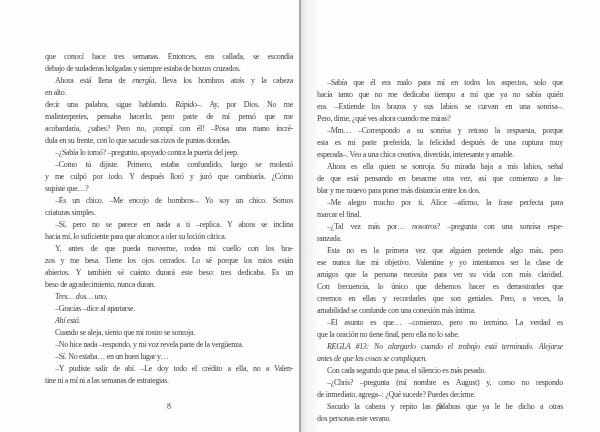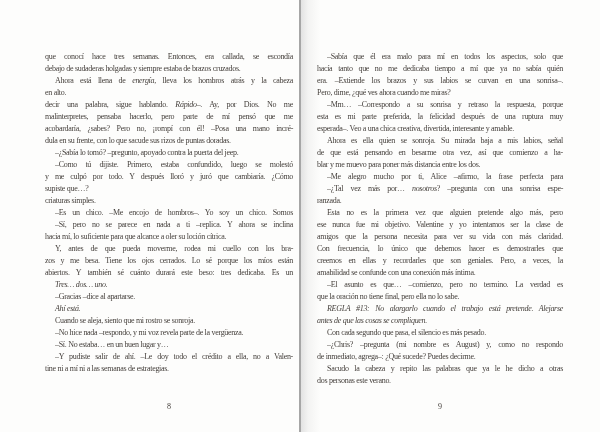--- a/index.html
+++ b/index.html
@@ -7,21 +7,21 @@
   body {
     background: var(--bg, #fdfdfc);
     font-family: "Liberation Serif", "DejaVu Serif", serif;
     color: var(--text, #45403c);
     overflow: hidden;
   }
   .spread { position:relative; width:600px; height:432px; background: var(--bg, #fdfdfc); }
   .page { position:absolute; top:0; height:432px; }
   .page-left  { left:4px;   width:300px; padding:51px 11px 0 41px; }
   .page-right {
-    left:300px; width:300px; padding:51px 37px 0 17px;
+    left:300px; width:300px; padding:77px 37px 0 17px;
     background: linear-gradient(to right, var(--spineShadow,#e0e0e0) 0px, #f3f3f2 8px, var(--bg,#fdfdfc) 20px);
   }
   .spine {
     position:absolute; left:299px; top:0; width:2px; height:432px;
     background: var(--spine, #a6a6a6);
   }
   .line {
     font-size:8px;
     line-height:12px;
     height:12px;
@@ -53,27 +53,28 @@
         <div class="line ind">Ahora está llena de <span class="it">energía</span>, lleva los hombros atrás y la cabeza</div>
         <div class="line end">en alto.</div>
         <div class="line">decir una palabra, sigue hablando. <span class="it">Rápido</span>–. Ay, por Dios. No me</div>
         <div class="line">malinterpretes, pensaba hacerlo, pero parte de mí pensó que me</div>
         <div class="line">acobardaría, ¿sabes? Pero no, ¡rompí con él! –Posa una mano incré-</div>
         <div class="line end">dula en su frente, con lo que sacude sus rizos de puntas doradas.</div>
         <div class="line ind end">–¿Sabía lo tomó? –pregunto, apoyado contra la puerta del jeep.</div>
         <div class="line ind">–Como tú dijiste. Primero, estaba confundido, luego se molestó</div>
         <div class="line">y me culpó por todo. Y después lloró y juró que cambiaría. ¿Cómo</div>
         <div class="line end">supiste que…?</div>
+        <div class="line ind">–Es un chico. –Me encojo de hombros–. Yo soy un chico. Somos</div>
         <div class="line end">criaturas simples.</div>
-        <div class="line ind">–Es un chico. –Me encojo de hombros–. Yo soy un chico. Somos</div>
         <div class="line ind">–Sí, pero no se parece en nada a ti –replica. Y ahora se inclina</div>
         <div class="line end">hacia mí, lo suficiente para que alcance a oler su loción cítrica.</div>
         <div class="line ind">Y, antes de que pueda moverme, rodea mi cuello con los bra-</div>
         <div class="line">zos y me besa. Tiene los ojos cerrados. Lo sé porque los míos están</div>
         <div class="line">abiertos. Y también sé cuánto durará este beso: tres dedicaba. Es un</div>
+        <div class="line end">beso de agradecimiento, nunca duran.</div>
         <div class="line ind end"><span class="it">Tres… dos… uno.</span></div>
         <div class="line ind end">–Gracias –dice al apartarse.</div>
         <div class="line ind end"><span class="it">Ahí está.</span></div>
         <div class="line ind end">Cuando se aleja, siento que mi rostro se sonroja.</div>
         <div class="line ind end">–No hice nada –respondo, y mi voz revela parte de la vergüenza.</div>
         <div class="line ind end">–Sí. No estaba… en un buen lugar y…</div>
         <div class="line ind">–Y pudiste salir de ahí. –Le doy todo el crédito a ella, no a Valen-</div>
         <div class="line end">tine ni a mí ni a las semanas de estrategias.</div>
       </div>
     <div class="pagenum">8</div>
@@ -85,31 +86,32 @@
         <div class="line">hacía tanto que no me dedicaba tiempo a mí que ya no sabía quién</div>
         <div class="line">era. –Extiende los brazos y sus labios se curvan en una sonrisa–.</div>
         <div class="line end">Pero, dime, ¿qué ves ahora cuando me miras?</div>
         <div class="line ind">–Mm… –Correspondo a su sonrisa y retraso la respuesta, porque</div>
         <div class="line">esta es mi parte preferida, la felicidad después de una ruptura muy</div>
         <div class="line end">esperada–. Veo a una chica creativa, divertida, interesante y amable.</div>
         <div class="line ind">Ahora es ella quien se sonroja. Su mirada baja a mis labios, señal</div>
         <div class="line">de que está pensando en besarme otra vez, así que comienzo a ha-</div>
         <div class="line end">blar y me muevo para poner más distancia entre los dos.</div>
         <div class="line ind">–Me alegro mucho por ti, Alice –afirmo, la frase perfecta para</div>
+        <div class="line end">marcar el final.</div>
         <div class="line ind">–¿Tal vez más por… <span class="it">nosotros</span>? –pregunta con una sonrisa espe-</div>
         <div class="line end">ranzada.</div>
         <div class="line ind">Esta no es la primera vez que alguien pretende algo más, pero</div>
         <div class="line">ese nunca fue mi objetivo. Valentine y yo intentamos ser la clase de</div>
         <div class="line">amigos que la persona necesita para ver su vida con más claridad.</div>
         <div class="line">Con frecuencia, lo único que debemos hacer es demostrarles que</div>
         <div class="line">creemos en ellas y recordarles que son geniales. Pero, a veces, la</div>
         <div class="line end">amabilidad se confunde con una conexión más íntima.</div>
         <div class="line ind">–El asunto es que… –comienzo, pero no termino. La verdad es</div>
         <div class="line end">que la oración no tiene final, pero ella no lo sabe.</div>
-        <div class="line ind"><span class="it">REGLA #13: No alargarlo cuando el trabajo está pretende. Alejarse</span></div>
+        <div class="line ind"><span class="it">REGLA #13: No alargarlo cuando el trabajo está terminado. Alejarse</span></div>
         <div class="line end"><span class="it">antes de que las cosas se compliquen.</span></div>
         <div class="line ind end">Con cada segundo que pasa, el silencio es más pesado.</div>
         <div class="line ind">–¿Chris? –pregunta (mi nombre es August) y, como no respondo</div>
         <div class="line end">de inmediato, agrega–: ¿Qué sucede? Puedes decirme.</div>
         <div class="line ind">Sacudo la cabeza y repito las palabras que ya le he dicho a otras</div>
         <div class="line end">dos personas este verano.</div>
       </div>
     <div class="pagenum">9</div>
   </div>
 

